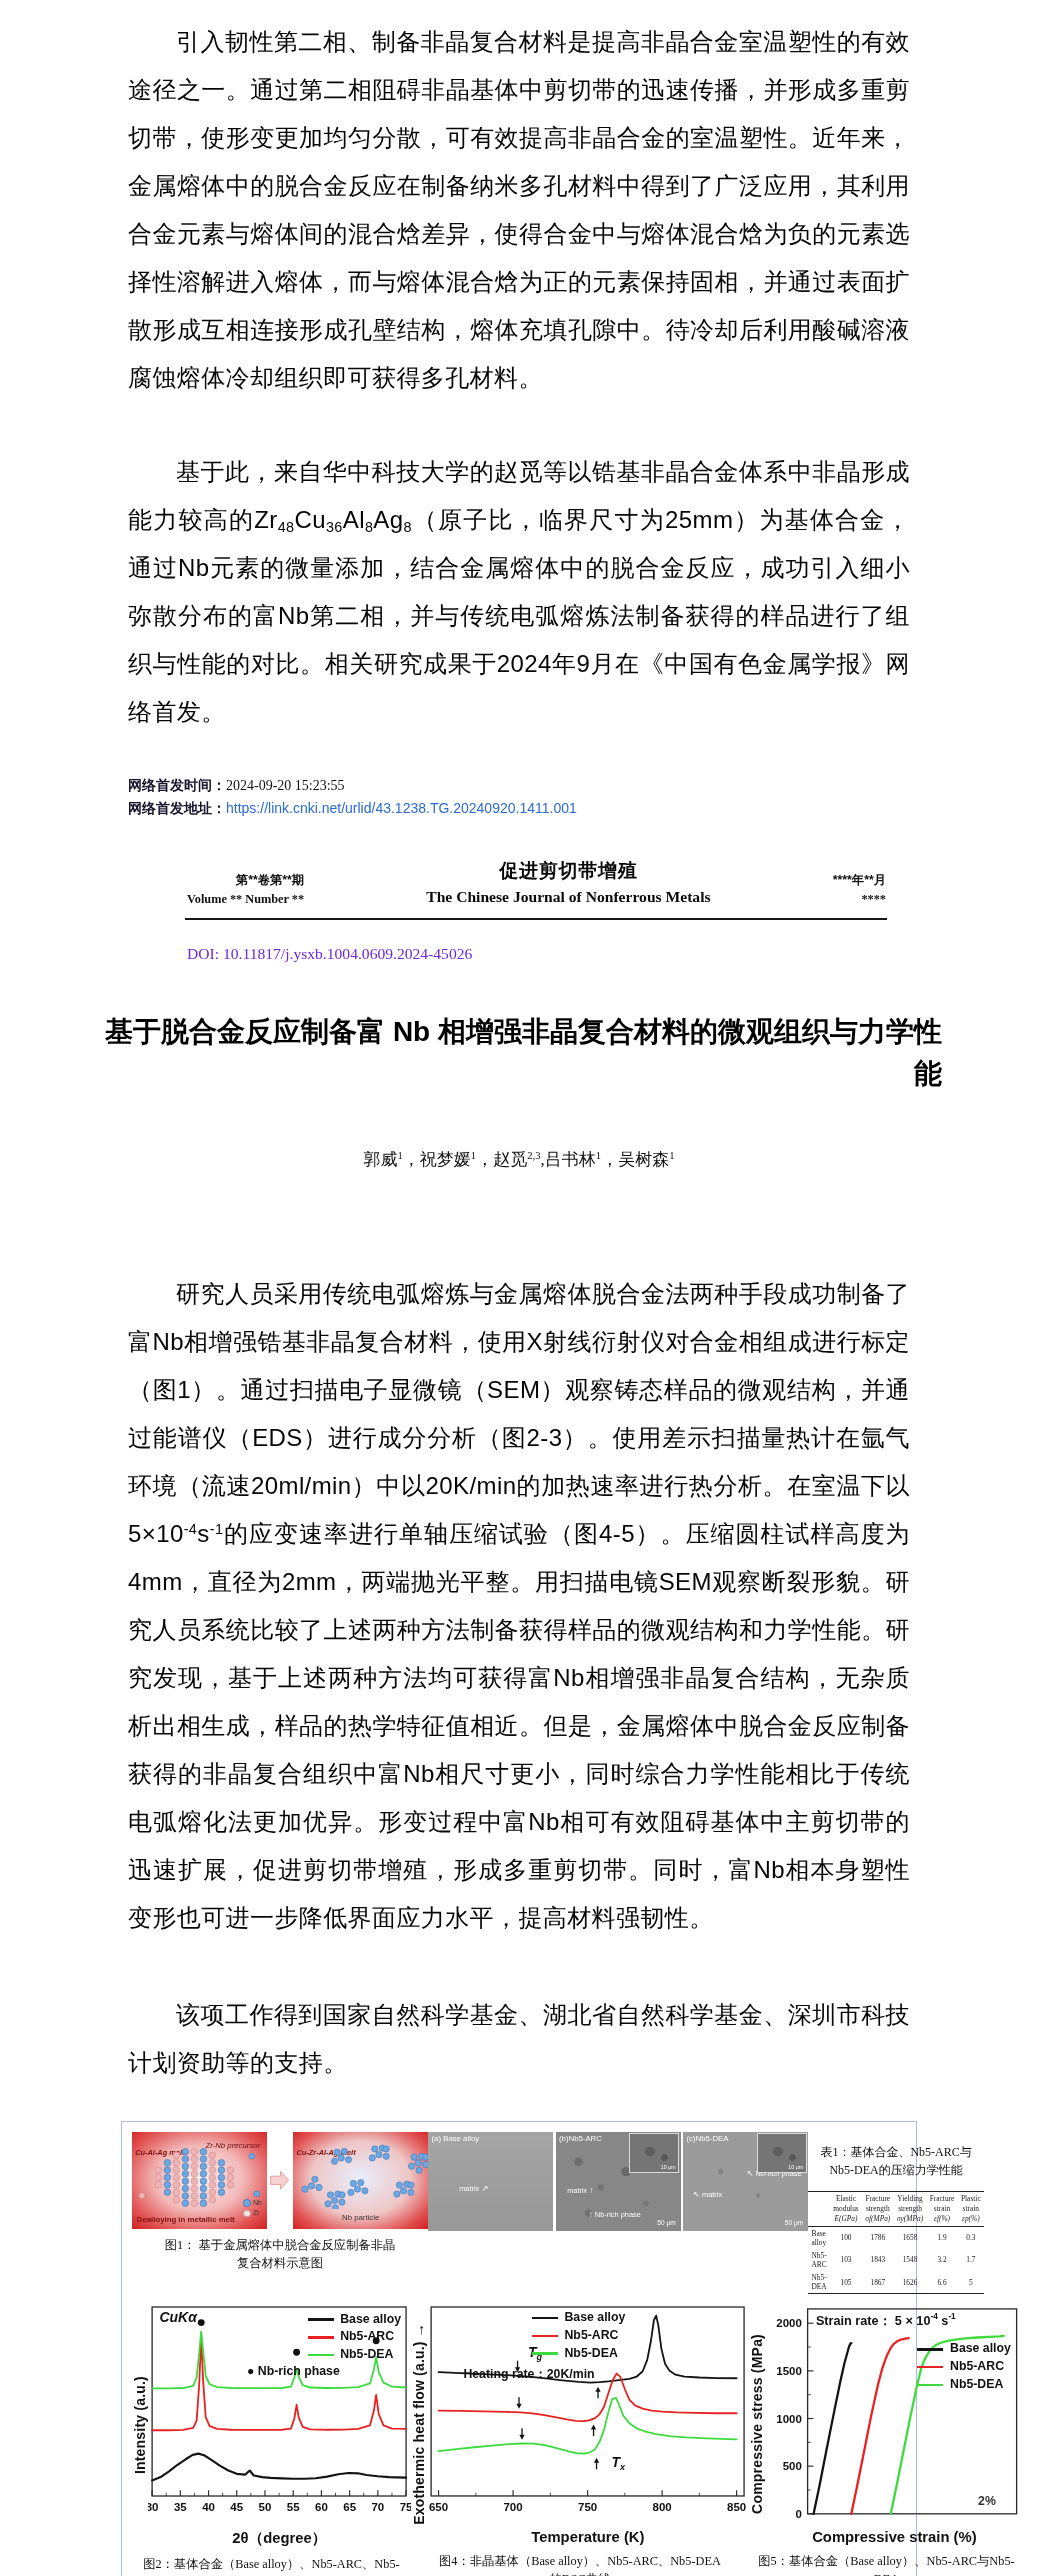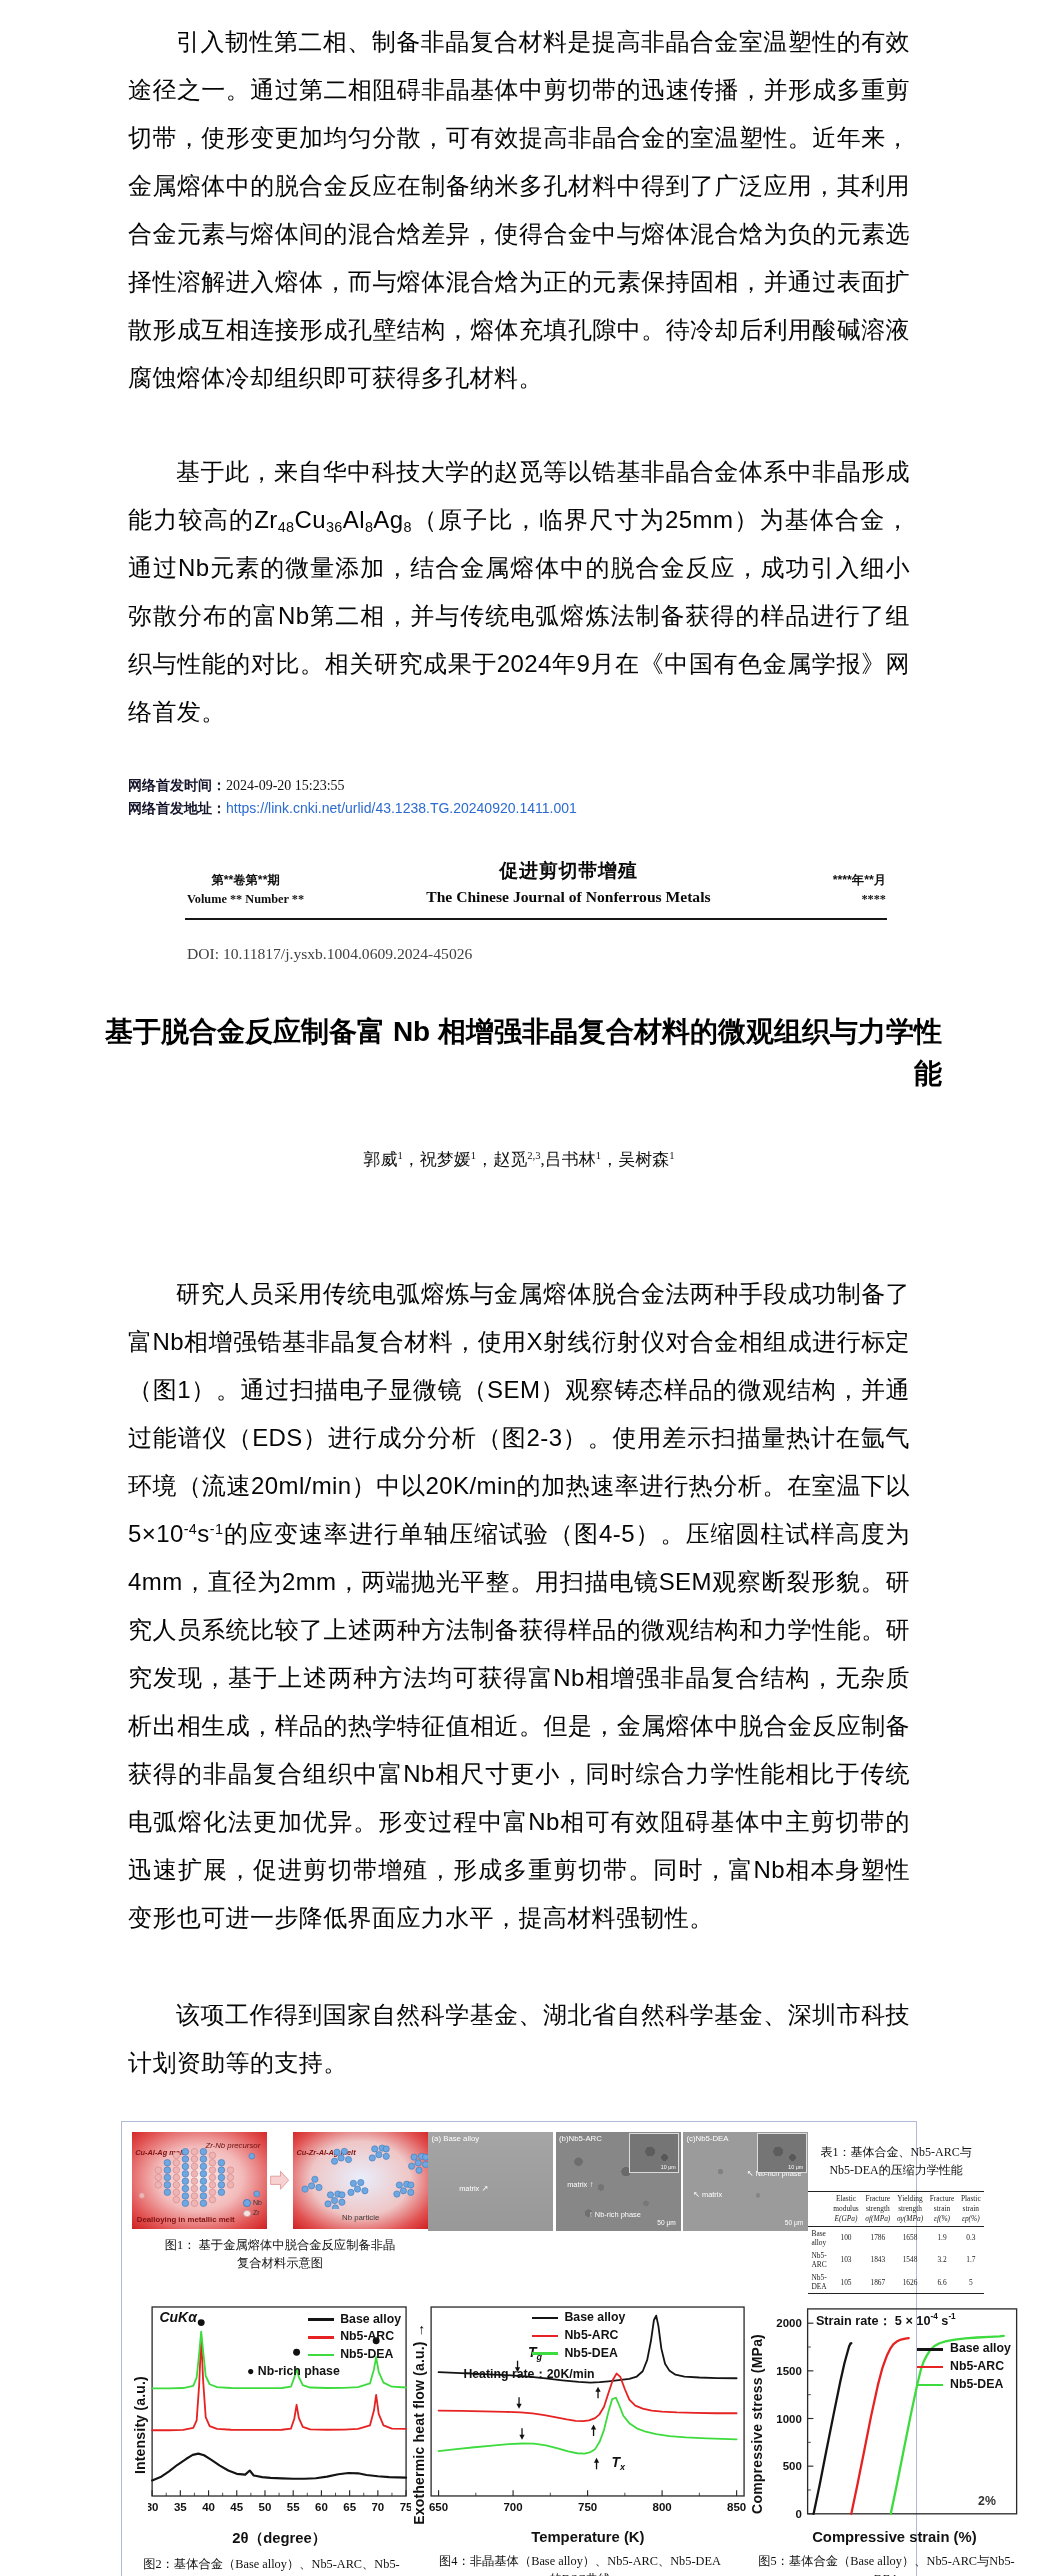--- a/index.html
+++ b/index.html
@@ -16,29 +16,29 @@
 
   
   .preprint{margin:38px 0 0 33px;font-size:14px;line-height:1.6;}
   .pp-label{font-weight:700;color:#14142b;}
   .pp-value{font-family:"Liberation Serif",serif;color:#111;}
   .pp-link{font-family:Liberation Sans, sans-serif;text-decoration:none;}
 
   
   .masthead{margin:36px 57px 0 92px;display:flex;justify-content:space-between;align-items:flex-end;}
   .mh-col{line-height:1.55;}
-  .mh-left{text-align:center;}
+  .mh-left{text-align:right;}
   .mh-center{text-align:center;}
   .mh-right{text-align:right;}
   .mh-cn-small{font-size:12.3px;font-weight:700;color:#111;}
   .mh-en-small{font-family:"Liberation Serif",serif;font-size:12.3px;font-weight:700;color:#111;}
   .mh-title-cn{font-size:19px;font-weight:700;letter-spacing:0.8px;color:#0a0a0a;}
   .mh-title-en{font-family:"Liberation Serif",serif;font-size:15.6px;font-weight:700;color:#0a0a0a;}
   .mh-rule{height:2.5px;background:#161616;margin:8.2px 56px 0 90px;}
-  .doi{margin:24.6px 0 0 92px;font-family:"Liberation Serif",serif;font-size:15.6px;color:#404040;}
+  .doi{margin:24.6px 0 0 92px;font-family:"Liberation Serif",serif;font-size:15.6px;color:#6d28d9;}
 
   
   .title{max-width:846px;margin:48px auto 0;text-align:right;font-size:28px;
          font-weight:700;line-height:1.5;color:#000000;}
   .authors{margin-top:53px;text-align:center;font-family:"Liberation Serif",serif;
            font-size:17px;color:#111;}
   .authors sup{font-size:10.7px;vertical-align:0.6em;}
 
   
   .figure-box{margin:34px 26px 11.5px;border:1.6px solid #aebad6;background:#fff;
@@ -322,21 +322,21 @@
       </div>
 
       <div class="sem-cell">
         <div class="sem-panels">
           <div class="sem-panel sem-a">
             <span class="sem-tag">(a) Base alloy</span>
             <span class="sem-lbl" style="left:31px;top:51px;"><span>matrix</span> <span class="sem-arrow">↗</span></span>
           </div>
           <div class="sem-panel sem-b">
             <span class="sem-tag">(b)Nb5-ARC</span>
-            <span class="sem-lbl" style="left:11.5px;top:48px;"><span>matrix</span> <span class="sem-arrow">↑</span></span>
+            <span class="sem-lbl" style="left:11.5px;top:54px;"><span>matrix</span> <span class="sem-arrow">↑</span></span>
             <span class="sem-lbl" style="left:33px;bottom:11.5px;"><span class="sem-arrow">↑</span> <span>Nb-rich phase</span></span>
             <span class="sem-scale"><span>50 μm</span><span class="bar"></span></span>
             <span class="sem-inset">
                 <span class="sem-scale"><span>10 μm</span><span class="bar"></span></span>
               </span>
           </div>
           <div class="sem-panel sem-c">
             <span class="sem-tag">(c)Nb5-DEA</span>
             <span class="sem-lbl" style="left:9.9px;top:57px;"><span class="sem-arrow">↖</span> <span>matrix</span></span>
             <span class="sem-lbl" style="right:6.6px;top:36px;"><span class="sem-arrow">↖</span> <span>Nb-rich phase</span></span>

